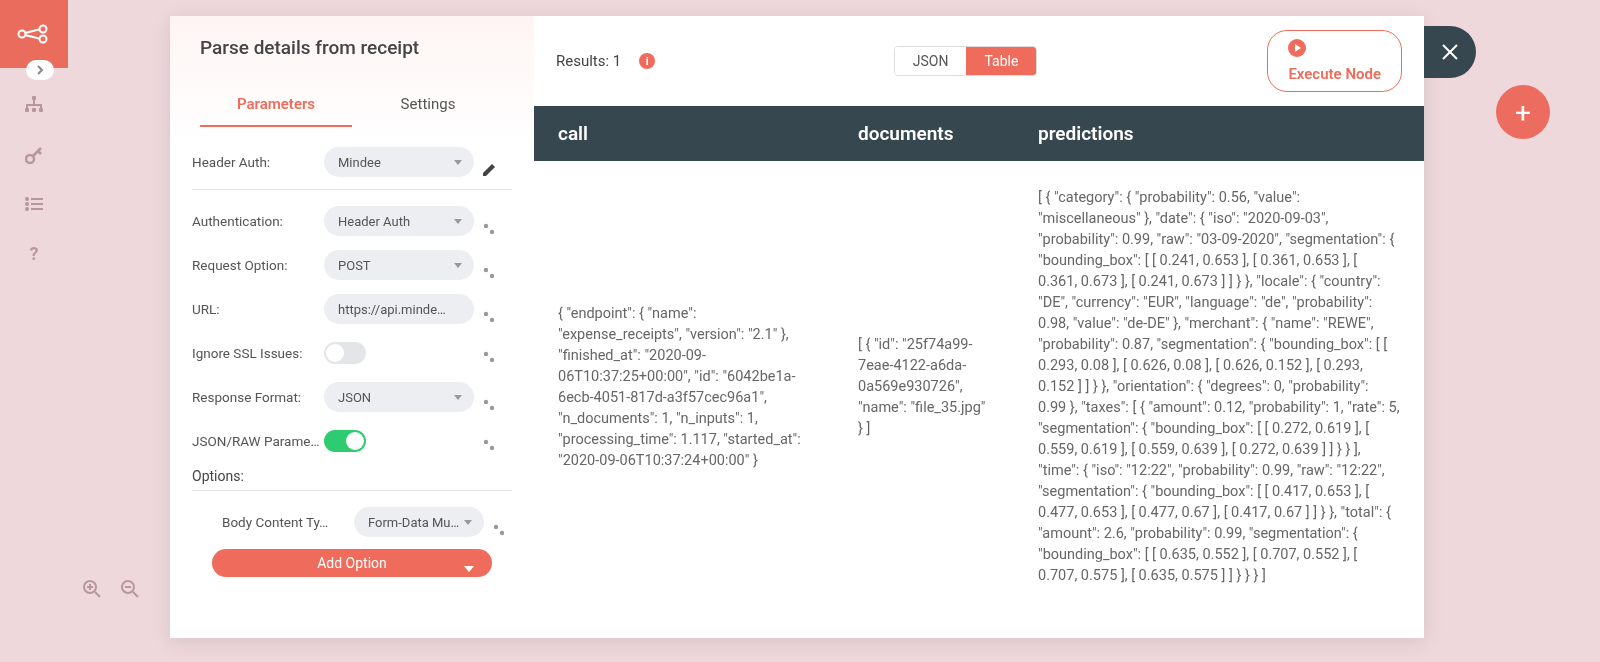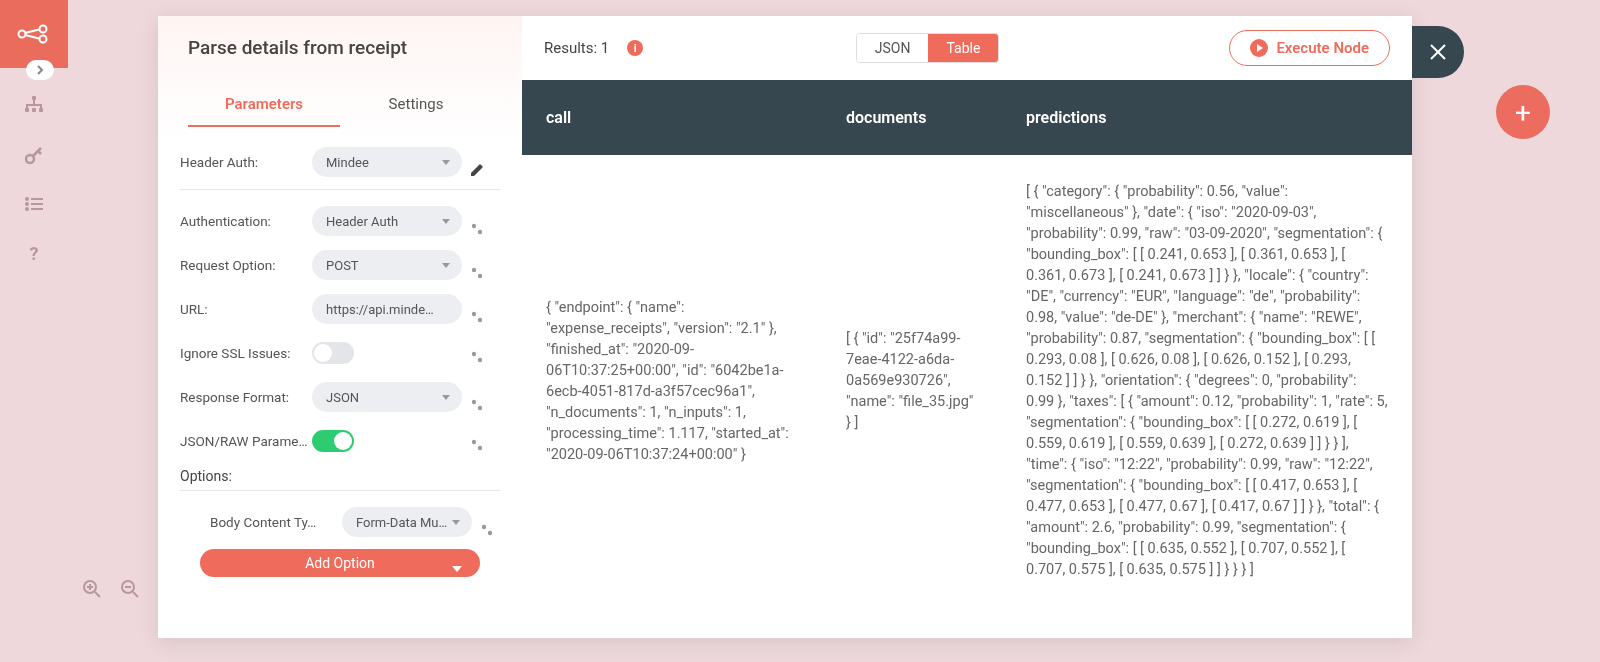--- a/index.html
+++ b/index.html
@@ -40,21 +40,21 @@
   }
   .shell-zoom {
     position: absolute; left: 82px; bottom: 58px;
     display: flex; gap: 18px; color: #b8979c;
   }
   .shell-zoom span { font-size: 20px; }
 
   
   .modal {
     position: absolute;
-    left: 158px; top: 16px;
+    left: 170px; top: 16px;
     width: 1254px; height: 622px;
     background: #fff;
     display: flex;
     box-shadow: 0 4px 20px rgba(0,0,0,0.1);
   }
   .close-btn {
     position: absolute; right: -52px; top: 10px;
     width: 52px; height: 52px;
     background: #37474f; border-top-right-radius: 26px; border-bottom-right-radius: 26px;
     display: flex; align-items: center; justify-content: center;
@@ -164,35 +164,35 @@
   }
   .view-toggle {
     margin-left: auto; margin-right: 230px;
     display: flex; border: 1px solid #ddd; border-radius: 4px; overflow: hidden;
   }
   .view-btn { padding: 6px 18px; font-size: 14px; background: #fff; color: #555; }
   .view-btn.active { background: #ef6c5c; color: #fff; }
   .exec-btn {
     border: 1.5px solid #ef6c5c; color: #ef6c5c; border-radius: 20px;
     padding: 8px 20px; font-size: 15px; font-weight: 600;
-    display: flex; align-items: flex-end; gap: 8px;
+    display: flex; align-items: flex-start; gap: 8px; flex-direction: column;
   }
   .play-circle {
     width: 18px; height: 18px; border-radius: 50%; background: #ef6c5c;
     display: inline-flex; align-items: center; justify-content: center;
   }
   .play-circle::after {
     content: ""; border-left: 6px solid #fff;
     border-top: 4px solid transparent; border-bottom: 4px solid transparent;
     margin-left: 2px;
   }
   .table-wrap { flex: 1; overflow: hidden; padding: 0 0 0 0; }
   .thead {
-    background: #37474f; color: #fff; display: flex; padding: 28px 0;
-    font-size: 16px; font-weight: 600;
+    background: #37474f; color: #fff; display: flex; padding: 16px 0;
+    font-size: 19px; font-weight: 600;
   }
   .th { padding: 0 24px; }
   .th1 { width: 300px; }
   .th2 { width: 180px; }
   .th3 { flex: 1; }
   .tbody { display: flex; padding: 26px 0; font-size: 14.5px; color: #666; line-height: 1.45; }
   .td { padding: 0 24px; word-break: break-word; }
   .td1 { width: 300px; display:flex; align-items:center; }
   .td2 { width: 180px; display:flex; align-items:center; }
   .td3 { flex: 1; }

